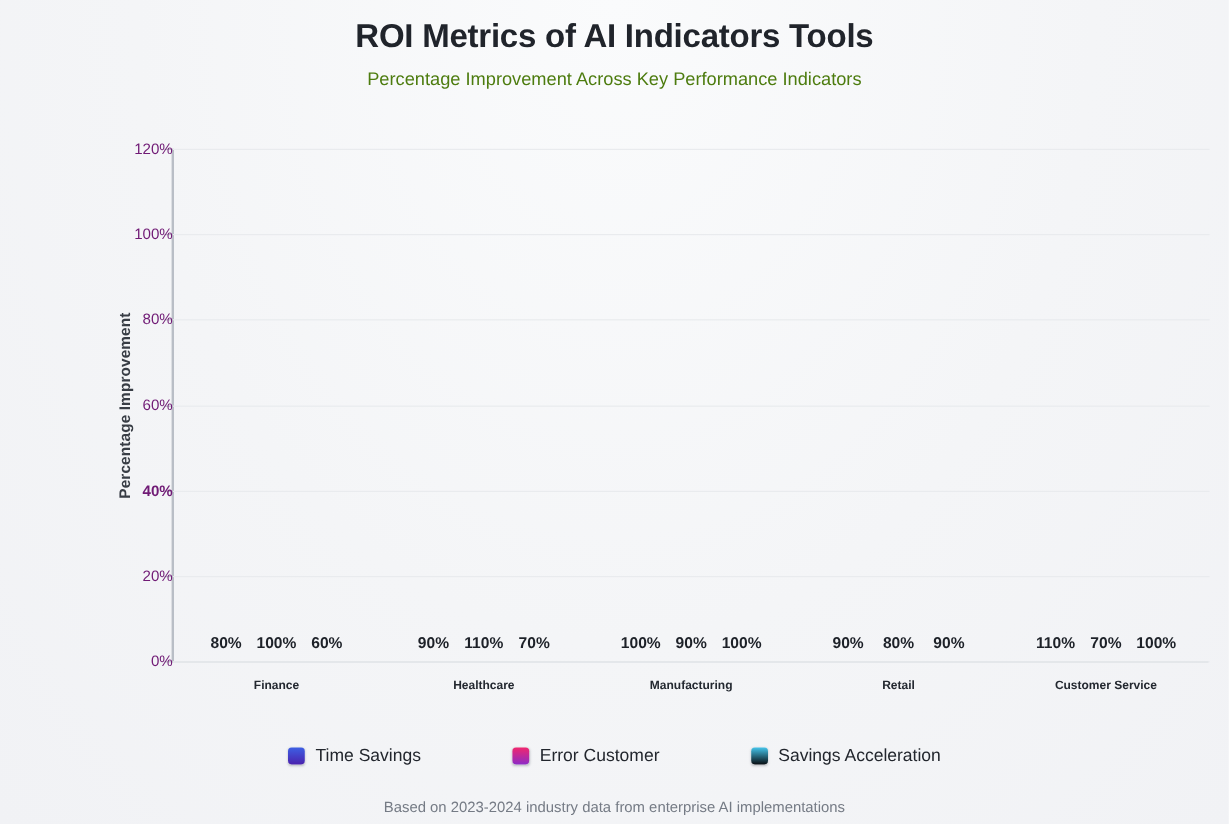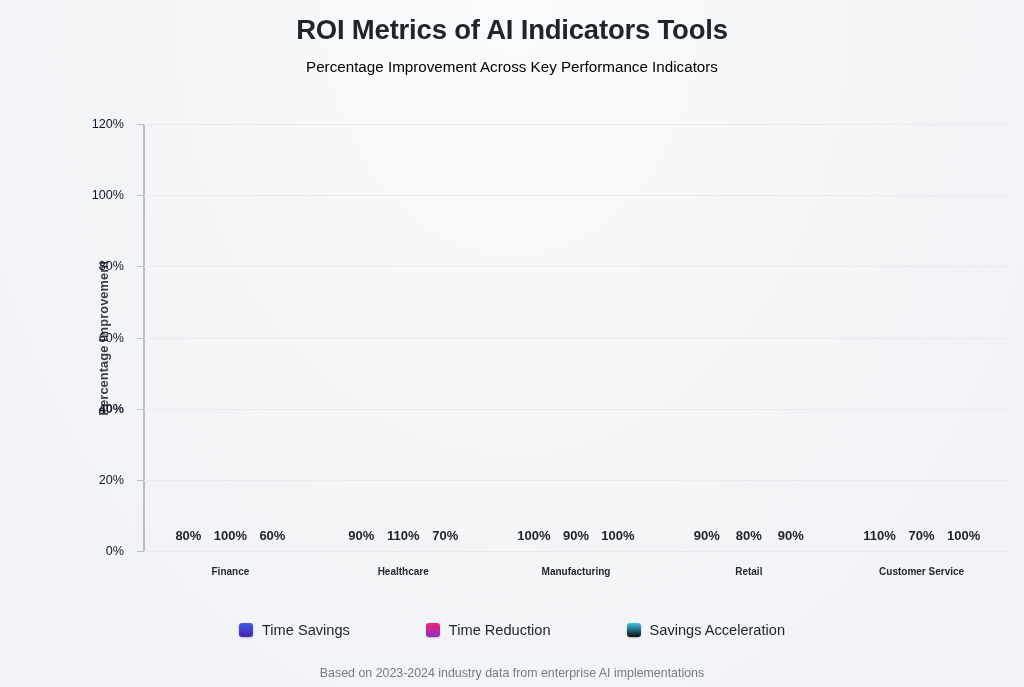--- a/index.html
+++ b/index.html
@@ -25,21 +25,21 @@
   }
   #chart-title {
     font-size: 27.5px;
     font-weight: bold;
     letter-spacing: -0.2px;
     color: #20242b;
     line-height: 1.25;
   }
   #chart-subtitle {
     font-size: 15.2px;
-    color: #000000;
+    color: #4d7c0f;
     margin-top: 11px;
     font-weight: normal;
   }
 
   
   #chart-area {
     position: absolute;
     left: 144px;
     top: 124px;
     width: 864px;
@@ -75,24 +75,24 @@
   .tick-mark {
     position: absolute;
     left: -7px;
     width: 7px;
     height: 1px;
     background: #bcc1c9;
   }
   .y-tick-label {
     position: absolute;
     right: 100%;
-    margin-right: 20px;
+    margin-right: 0;
     transform: translateY(-50%);
     font-size: 12.6px;
-    color: #0f172a;
+    color: #701a75;
     white-space: nowrap;
   }
 
   #y-axis-title {
     position: absolute;
     left: -118px;
     top: 50%;
     transform: translateY(-50%) rotate(-90deg);
     transform-origin: center center;
     font-size: 12.8px;
@@ -335,21 +335,21 @@
     <div class="x-label">Customer Service</div>
   </div>
 
 <div id="legend">
     <div class="legend-item">
       <span class="legend-swatch s0"></span>
       <span class="legend-label">Time Savings</span>
     </div>
     <div class="legend-item">
       <span class="legend-swatch s1"></span>
-      <span class="legend-label">Time Reduction</span>
+      <span class="legend-label">Error Customer</span>
     </div>
     <div class="legend-item">
       <span class="legend-swatch s2"></span>
       <span class="legend-label">Savings Acceleration</span>
     </div>
   </div>
 
 <div id="chart-footer">Based on 2023-2024 industry data from enterprise AI implementations</div>
 
 </body></html>

